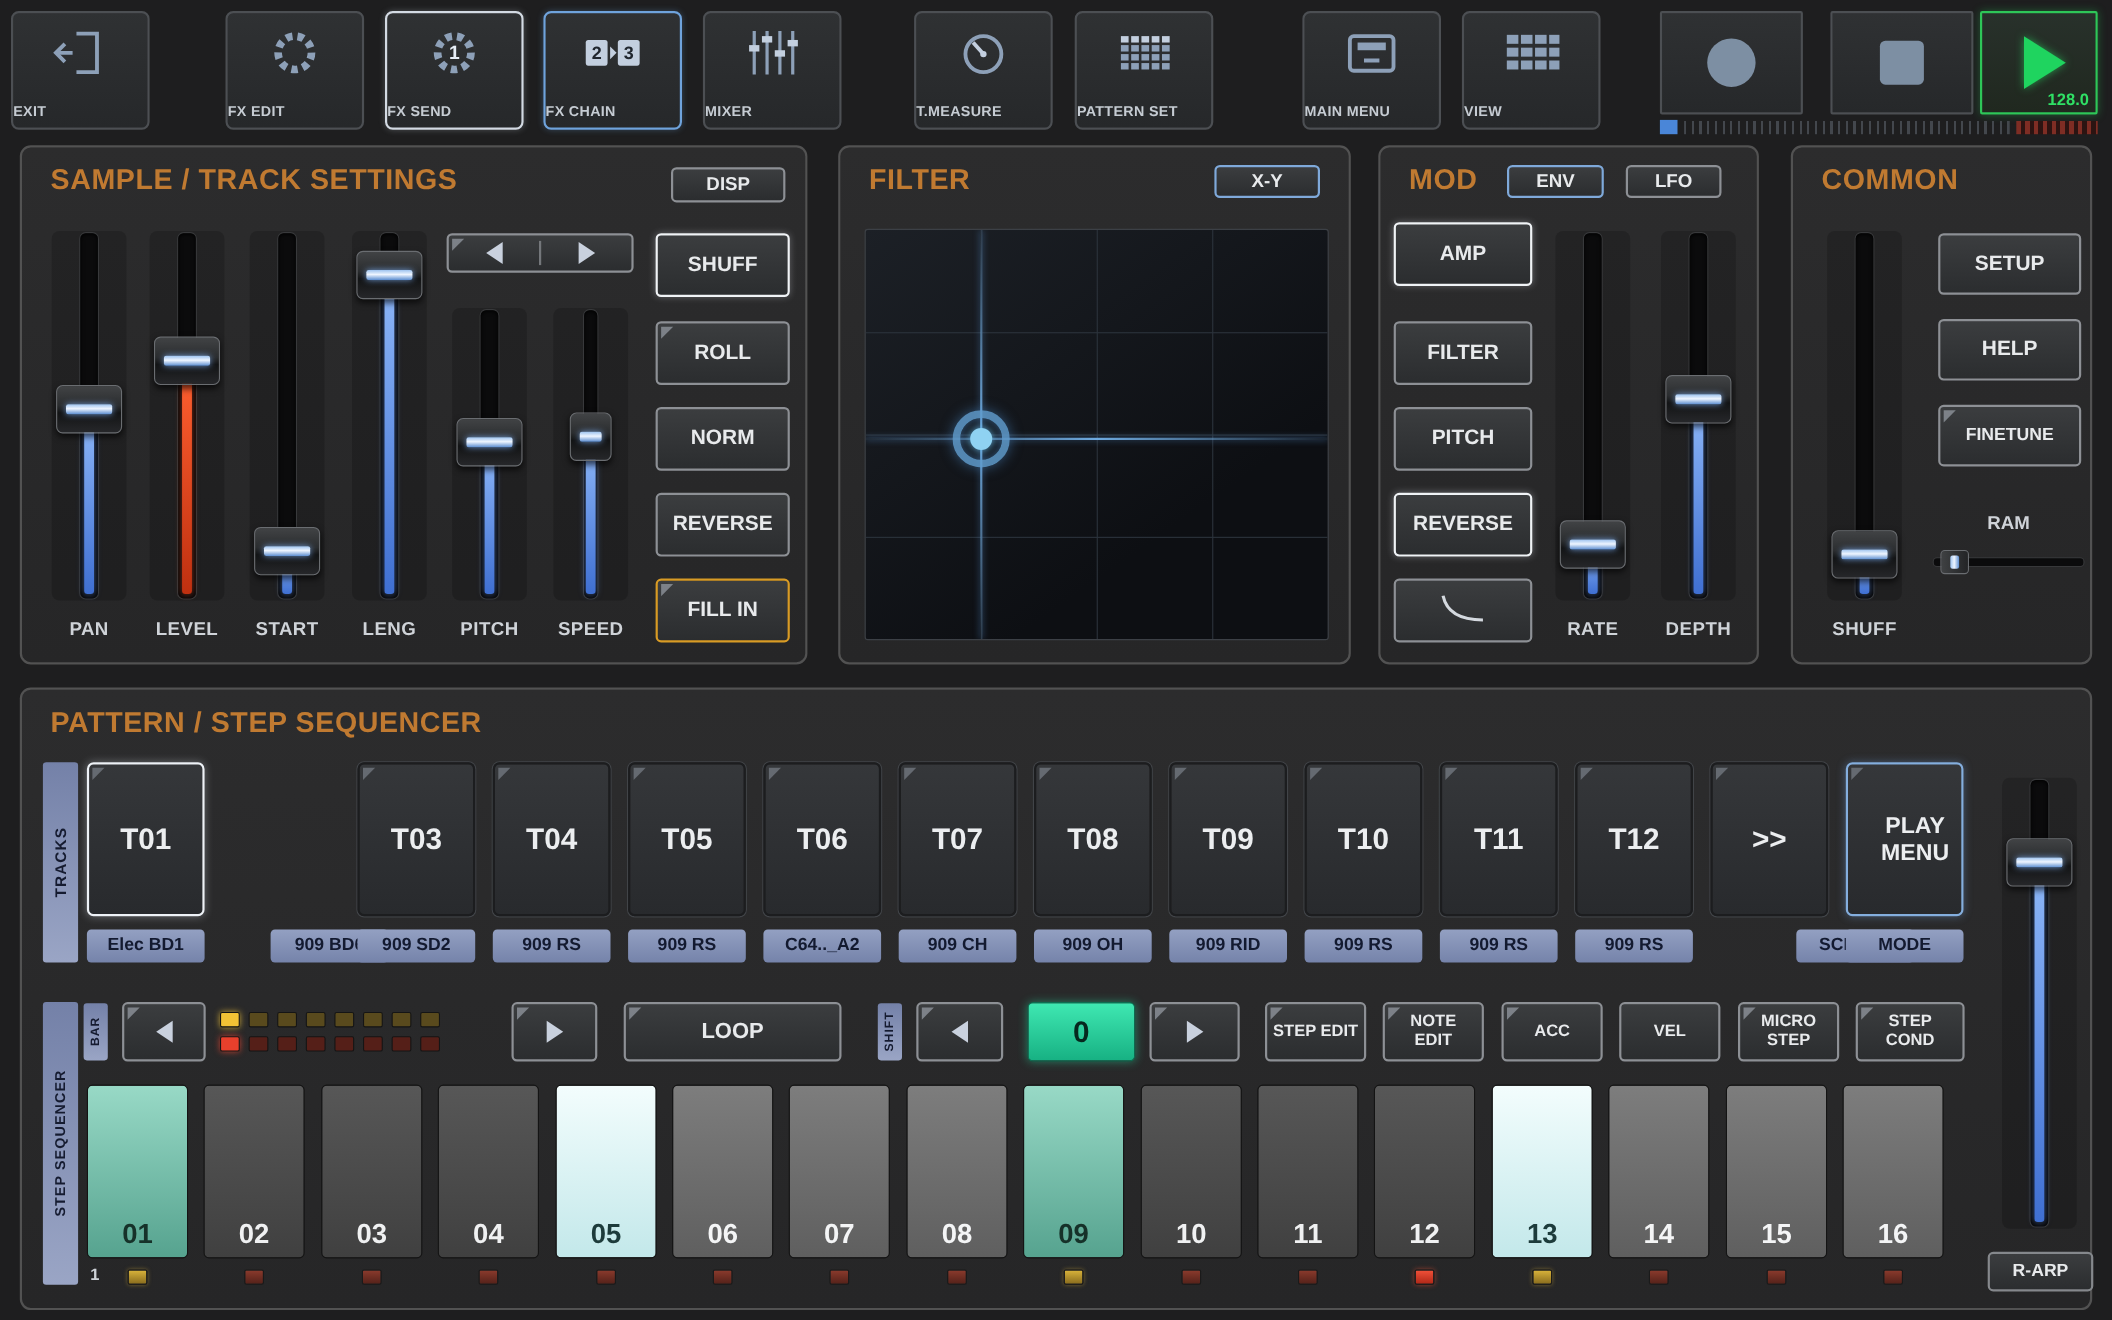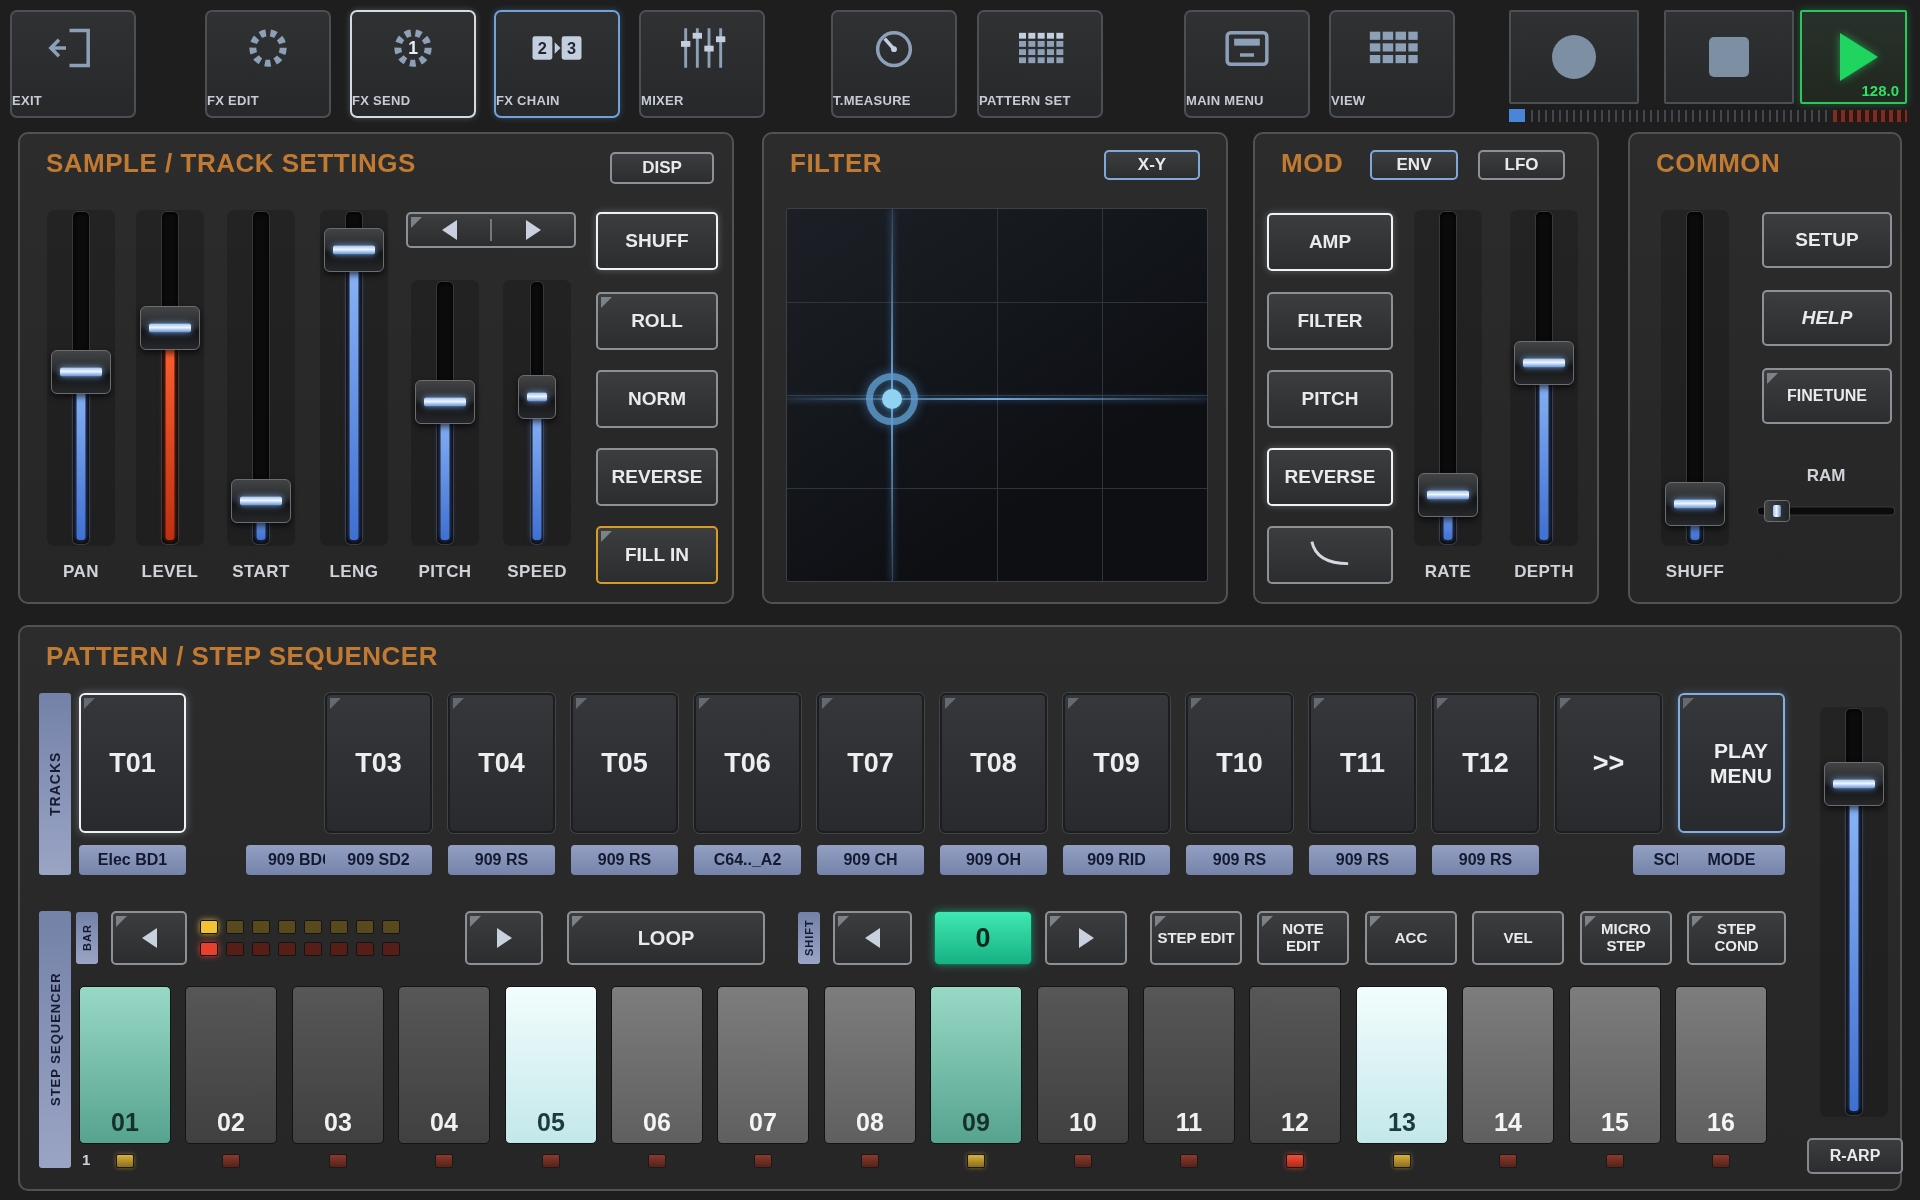--- a/index.html
+++ b/index.html
@@ -353,21 +353,21 @@
       <div id="xy-target" style="left: 25%; top: 51%;">
         <div id="xy-dot"></div>
       </div>
     </div>
   </div>
 
   <div class="panel" id="mod-panel">
     <div class="panel-title">MOD</div>
   <div class="pbtn hbtn blue" style="left: 115px; top: 16px; width: 88px; height: 30px;">ENV</div>
       <div class="pbtn hbtn" style="left: 223px; top: 16px; width: 87px; height: 30px;">LFO</div>
-      <div class="pbtn active" style="left: 12px; top: 79px; width: 126px; height: 58px;">AMP</div>
+      <div class="pbtn active" style="left: 12px; top: 68px; width: 126px; height: 58px;">AMP</div>
       <div class="pbtn" style="left: 12px; top: 158px; width: 126px; height: 58px;">FILTER</div>
       <div class="pbtn" style="left: 12px; top: 236px; width: 126px; height: 58px;">PITCH</div>
       <div class="pbtn active" style="left: 12px; top: 314px; width: 126px; height: 58px;">REVERSE</div>
       <div class="pbtn" style="left: 12px; top: 392px; width: 126px; height: 58px;">
         <svg viewBox="0 0 48 44" width="52" height="42">
           <use href="#sym-decay-curve"></use>
         </svg>
       </div>
       <div class="vslider" style="left: 156px; top: 76px; height: 372px;">
         <div class="vtrack" style="height: 336px;">
@@ -388,21 +388,21 @@
     </div>
 
   <div class="panel" id="common-panel">
     <div class="panel-title">COMMON</div>
     <div id="ram-label">RAM</div>
     <div id="ram-slider">
       <div id="ram-groove"></div>
       <div id="ram-handle" style="left: 6px;"></div>
     </div>
   <div class="pbtn" style="left: 132px; top: 78px; width: 130px; height: 56px;">SETUP</div>
-      <div class="pbtn" style="left: 132px; top: 156px; width: 130px; height: 56px; font-style: italic;">HELP</div>
+      <div class="pbtn" style="left: 132px; top: 156px; width: 130px; height: 56px;">HELP</div>
       <div class="pbtn small fold" style="left: 132px; top: 234px; width: 130px; height: 56px;">FINETUNE</div>
       <div class="vslider" style="left: 28px; top: 76px; height: 372px;">
         <div class="vtrack" style="height: 336px;">
           <div class="vgroove"></div>
           <div class="vfill" style="top: 300px; bottom: 6px;"></div>
           <div class="vhandle" style="top: 272px;"></div>
         </div>
         <div class="vlabel">SHUFF</div>
       </div>
     </div>

